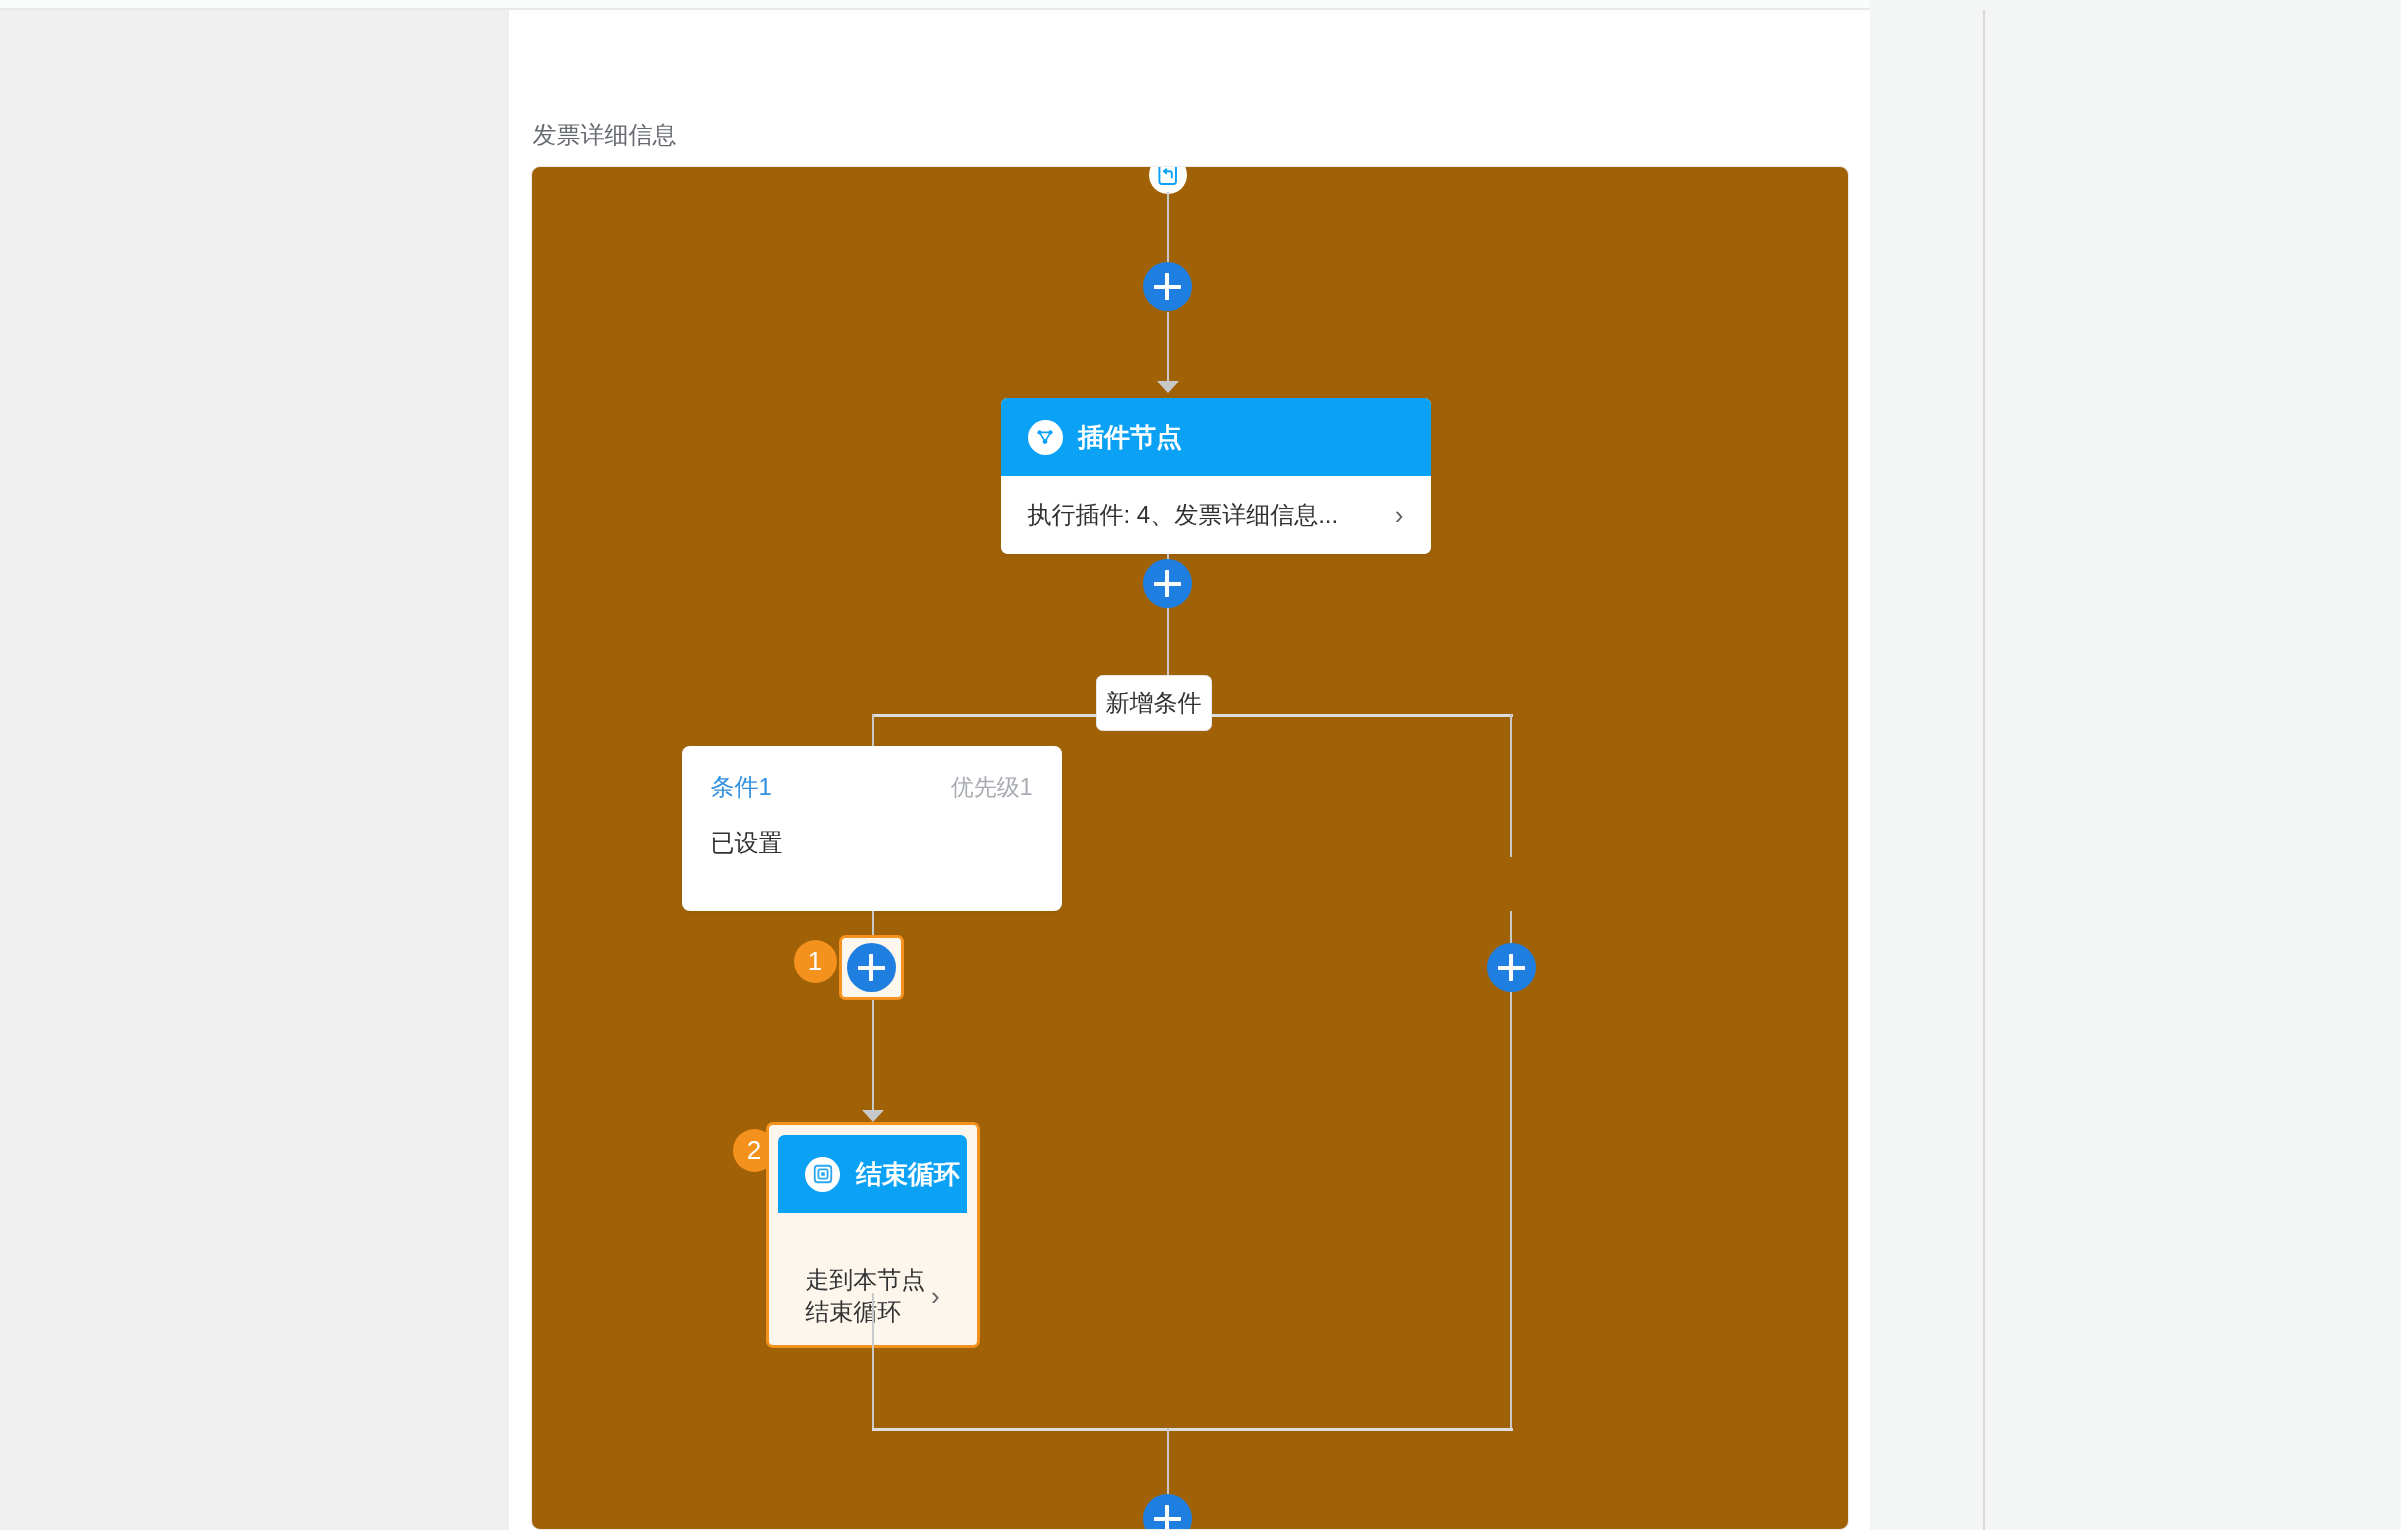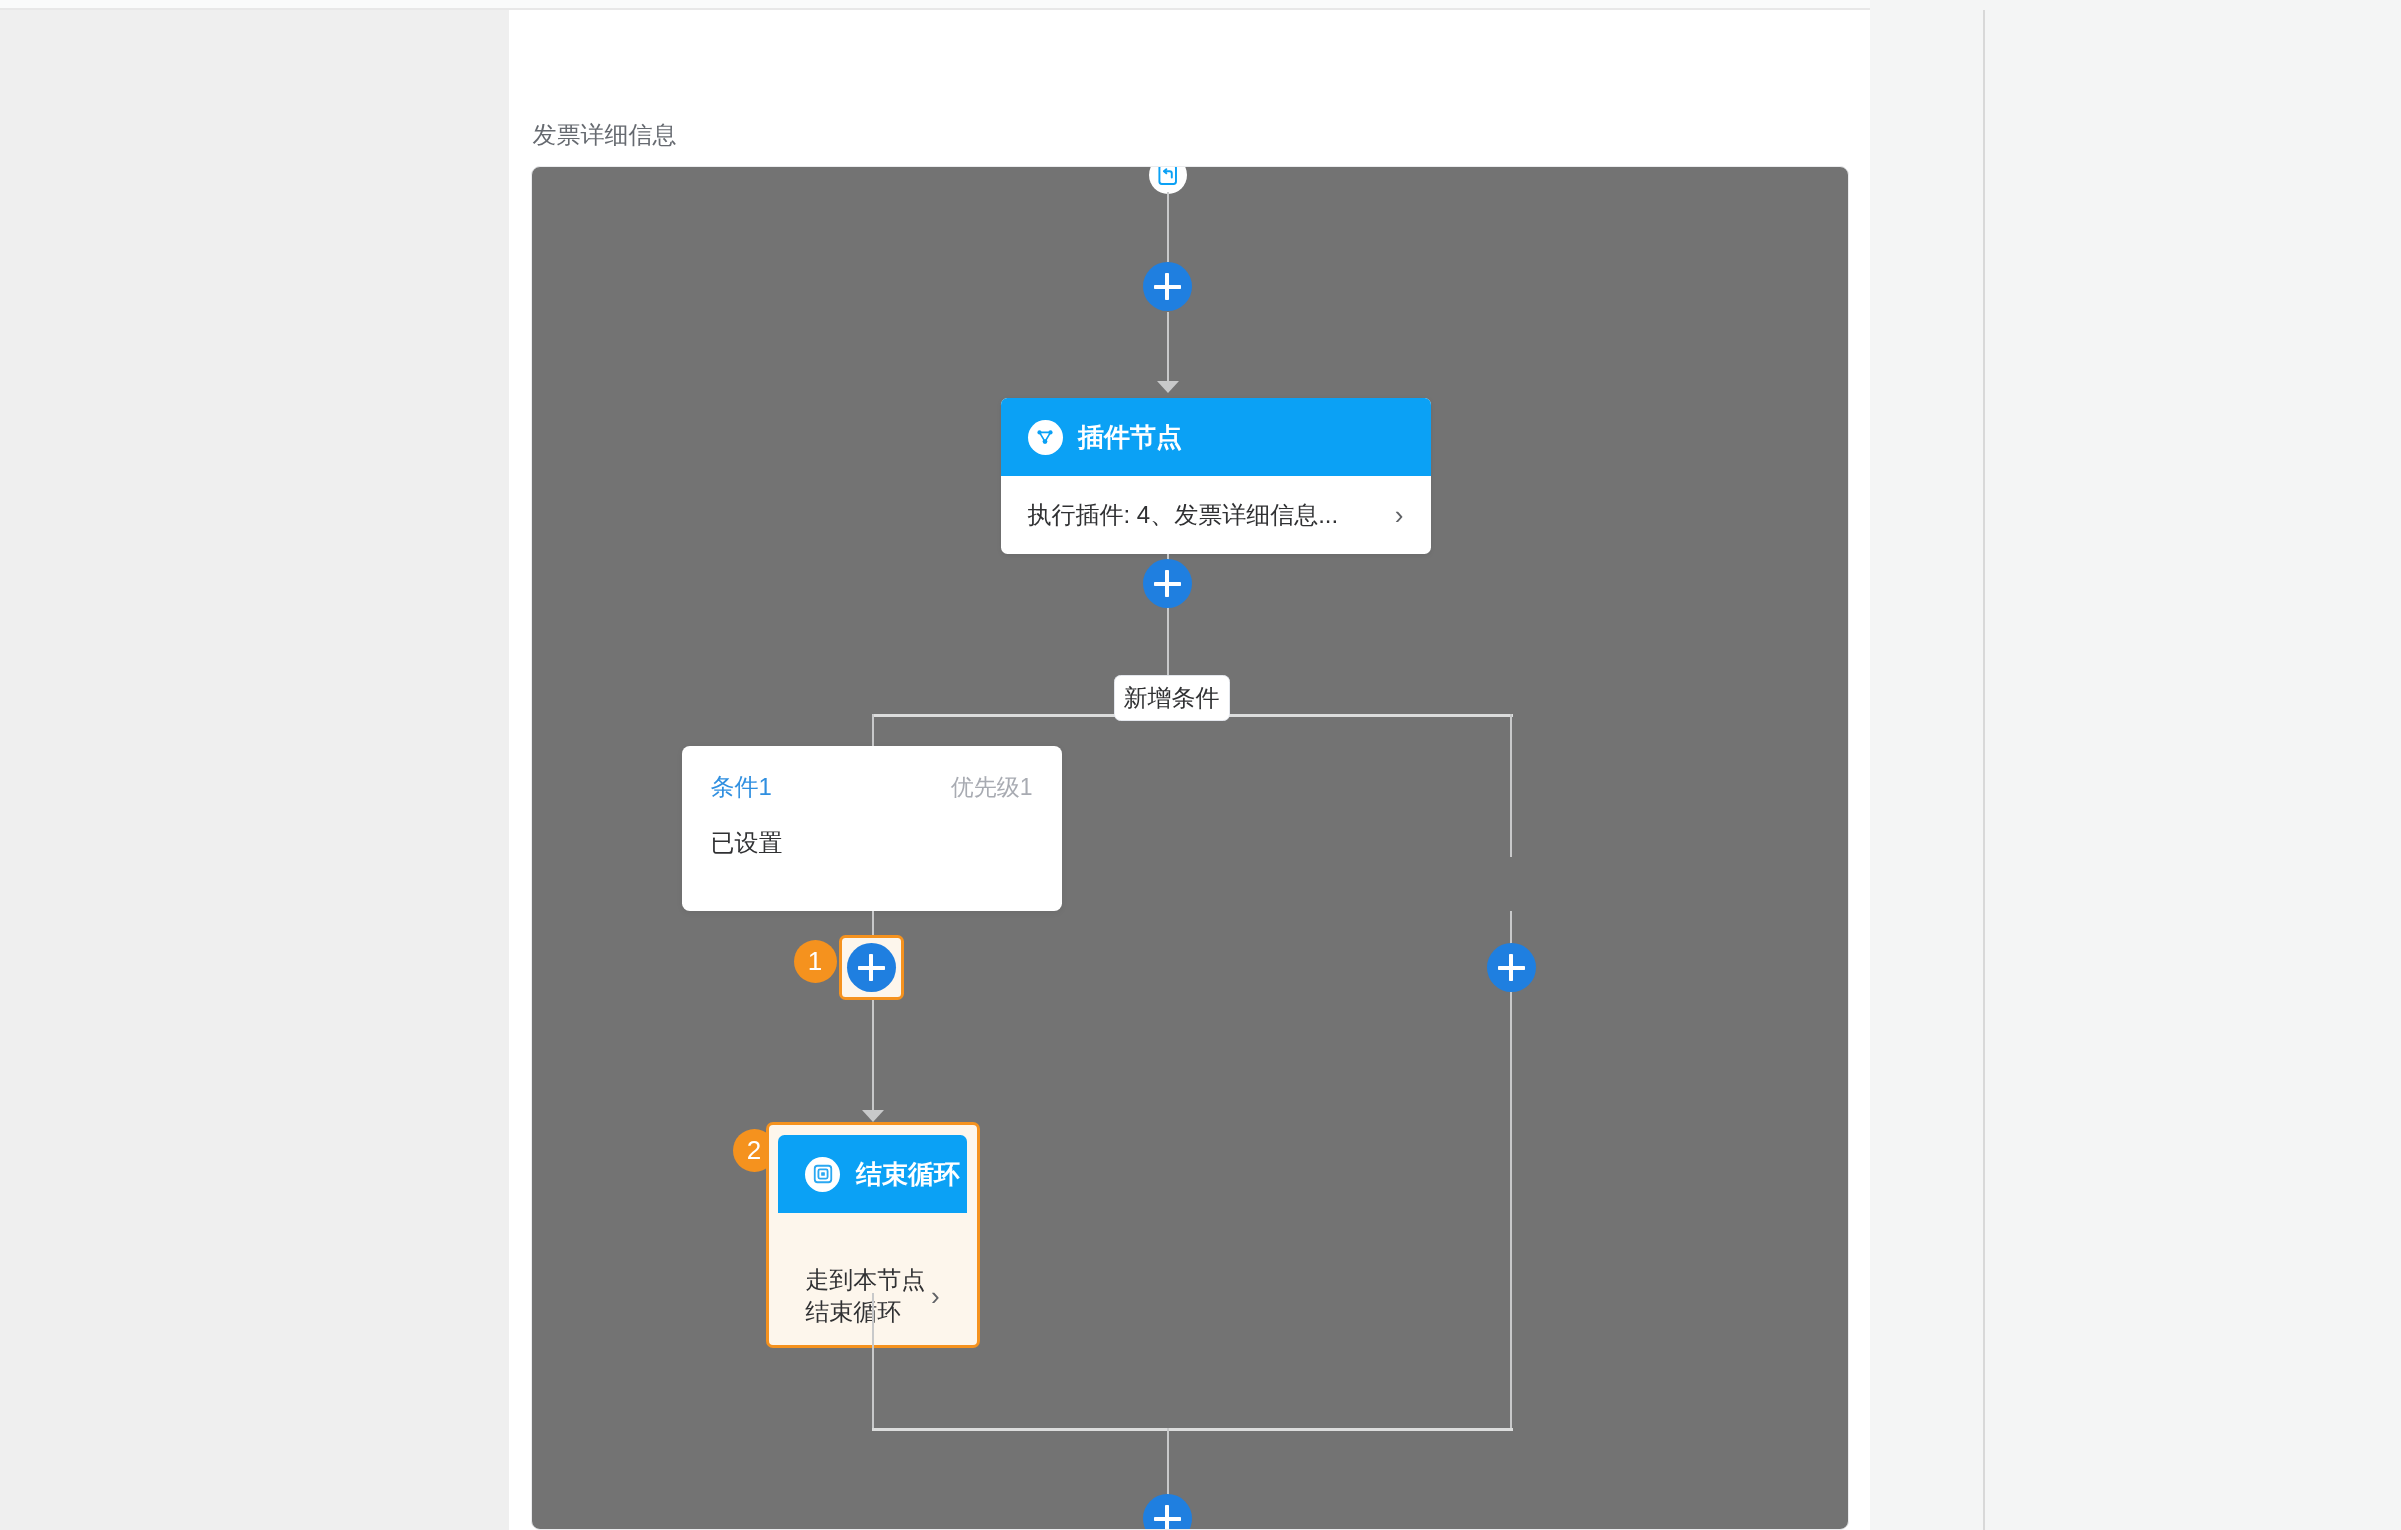--- a/index.html
+++ b/index.html
@@ -56,21 +56,21 @@
 
   .panel-subtitle {
     position: absolute; left: 23.4px; top: 109px;
     color: #666a70; font-size: 24px;
   }
 
   
   .canvas {
     position: absolute; left: 21.5px; top: 156px;
     width: 1318px; height: 1364px;
-    background: #737373;
+    background: #a16207;
     border: 1.3px solid #ebecee;
     border-radius: 9px;
     overflow: hidden;
   }
 
   
   .vline { position: absolute; width: 2.6px; background: #c8c9ca; }
   .hline { position: absolute; height: 2.6px; background: #dcdddd; }
   .arrow {
     position: absolute; width: 0; height: 0;
@@ -261,21 +261,21 @@
       </div>
 
       <div class="vline" style="left:635px; top:441px; height:107px;"></div>
 
       <div class="hline" style="left:340px; top:547px; width:641px;"></div>
 
       <div class="vline" style="left:340px; top:547px; height:143px; background:#c8c9ca;"></div>
 
       <div class="vline" style="left:978px; top:547px; height:143px; background:#c8c9ca;"></div>
 
-      <div class="add-cond-btn" style="left:582px; top:508px; width:116px; height:46px;">
+      <div class="add-cond-btn" style="left:564px; top:508px; width:116px; height:56px;">
         <span>新增条件</span>
       </div>
 
       <div class="cond-card" style="left:150px; top:579px; width:380px; height:165px;">
         <div class="cond-top">
           <span class="cond-left-group">
             <span class="cond-name">条件1</span>
           </span>
           <span class="cond-prio">优先级1</span>
         </div>

